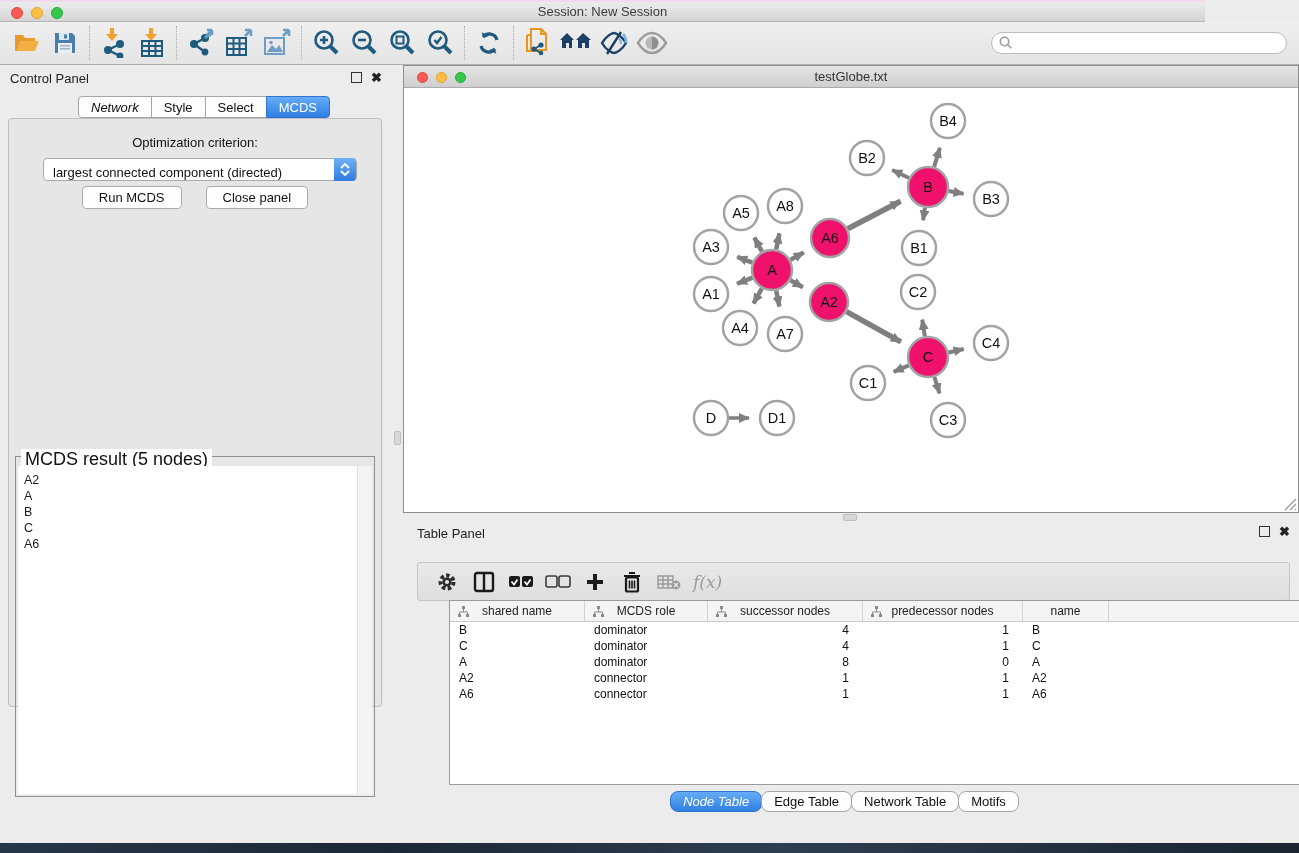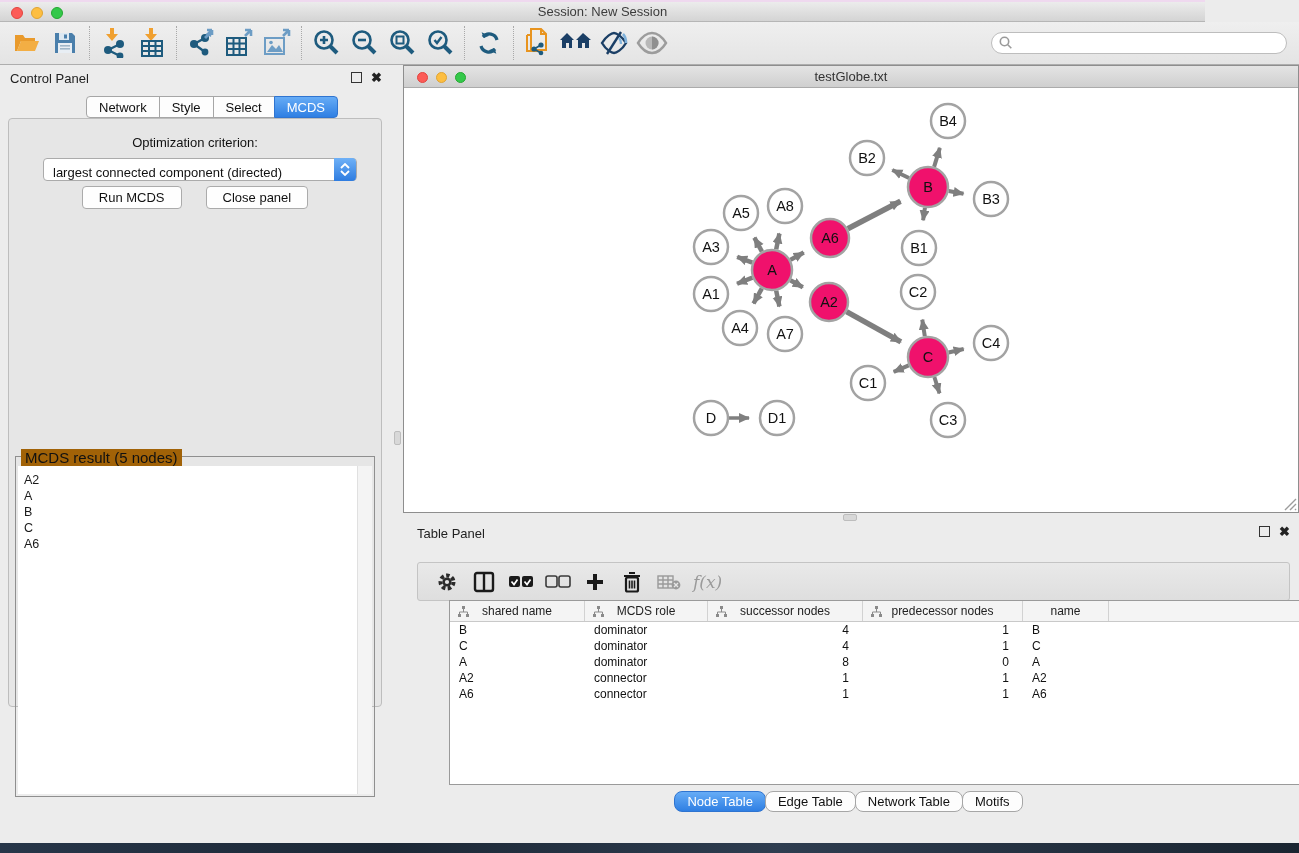--- a/index.html
+++ b/index.html
@@ -29,36 +29,36 @@
   
   #control-panel{position:absolute;left:0;top:65px;width:390px;height:755px;}
   .panel-title{position:absolute;left:10px;top:6px;font-size:13px;color:#222;}
   .panel-icons{position:absolute;top:7px;display:flex;gap:9px;align-items:center;}
   #control-panel .panel-icons{right:8px;}
   .float-box{width:11px;height:11px;border:1.5px solid #333;}
   .close-x{font-size:13px;font-weight:bold;color:#222;line-height:11px;}
   .cp-tabs{position:absolute;left:78px;top:31px;display:flex;}
   .tab{height:22px;border:1px solid #A6A6A6;background:#FDFDFD;font-size:13px;color:#111;
     display:flex;align-items:center;justify-content:center;margin-left:-1px;padding:0 12px;cursor:default;}
-  .tab:first-child{border-radius:4px 0 0 4px;margin-left:8px;}
+  .tab:first-child{border-radius:4px 0 0 4px;margin-left:0;font-style:italic;}
   .tab:last-child{border-radius:0 4px 4px 0;}
   .tab.active{background:linear-gradient(#66ACF6,#2F7FE3);border-color:#2F74D0;color:#fff;}
   #cp-content{position:absolute;left:8px;top:53px;width:374px;height:589px;background:#E6E6E6;
     border:1px solid #BDBDBD;border-radius:4px;}
   #opt-label{position:absolute;left:0;right:0;top:16px;text-align:center;font-size:13px;color:#111;}
   #criterion-select{position:absolute;left:34px;top:39px;width:314px;height:23px;background:#fff;
     border:1px solid #ABABAB;border-radius:4px;font-size:13px;display:flex;align-items:flex-end;
     padding-left:9px;color:#111;}
   #criterion-stepper{position:absolute;right:0;top:-1px;width:22px;height:23px;border-radius:0 4px 4px 0;
     background:linear-gradient(#6FB1F7,#2E7CE0);display:flex;flex-direction:column;align-items:center;justify-content:center;gap:1px;}
   .cp-buttons{position:absolute;left:0;right:0;top:67px;display:flex;justify-content:center;gap:24px;}
   .push-btn{height:23px;background:#FEFEFE;border:1px solid #ABABAB;border-radius:4px;font-size:13px;
     padding:0 16px;display:flex;align-items:center;color:#111;cursor:default;}
   #mcds-group{position:absolute;left:6px;top:337px;width:360px;height:341px;border:1px solid #8F8F8F;}
-  #mcds-legend{position:absolute;top:-8px;left:5px;background:#a16207;padding:0 4px;font-size:15px;color:#111;}
+  #mcds-legend{position:absolute;top:-8px;left:5px;background:#ffffff;padding:0 4px;font-size:18px;color:#111;}
   #mcds-list{position:absolute;left:2px;top:9px;right:17px;bottom:2px;background:#fff;
     font-size:12.5px;line-height:16px;padding:6px 0 0 6px;overflow:hidden;}
   #mcds-scroll{position:absolute;right:2px;top:9px;width:15px;bottom:2px;background:#F4F4F4;border-left:1px solid #E0E0E0;}
   
   #network-window{position:absolute;left:403px;top:65px;width:896px;height:448px;border:1px solid #8E8E8E;background:#fff;}
   #nw-titlebar{position:absolute;left:0;top:0;right:0;height:22px;background:linear-gradient(#E4E4E4,#CFCFCF);border-bottom:1px solid #ABABAB;}
   #nw-titlebar .lights{top:6px;left:13px;gap:8px;}
   #nw-titlebar .light{width:11px;height:11px;}
   #nw-titlebar .title{position:absolute;left:0;right:0;top:3px;text-align:center;font-size:13px;color:#333;}
   #nw-canvas{position:absolute;left:0;top:22px;right:0;bottom:0;background:#fff;}

